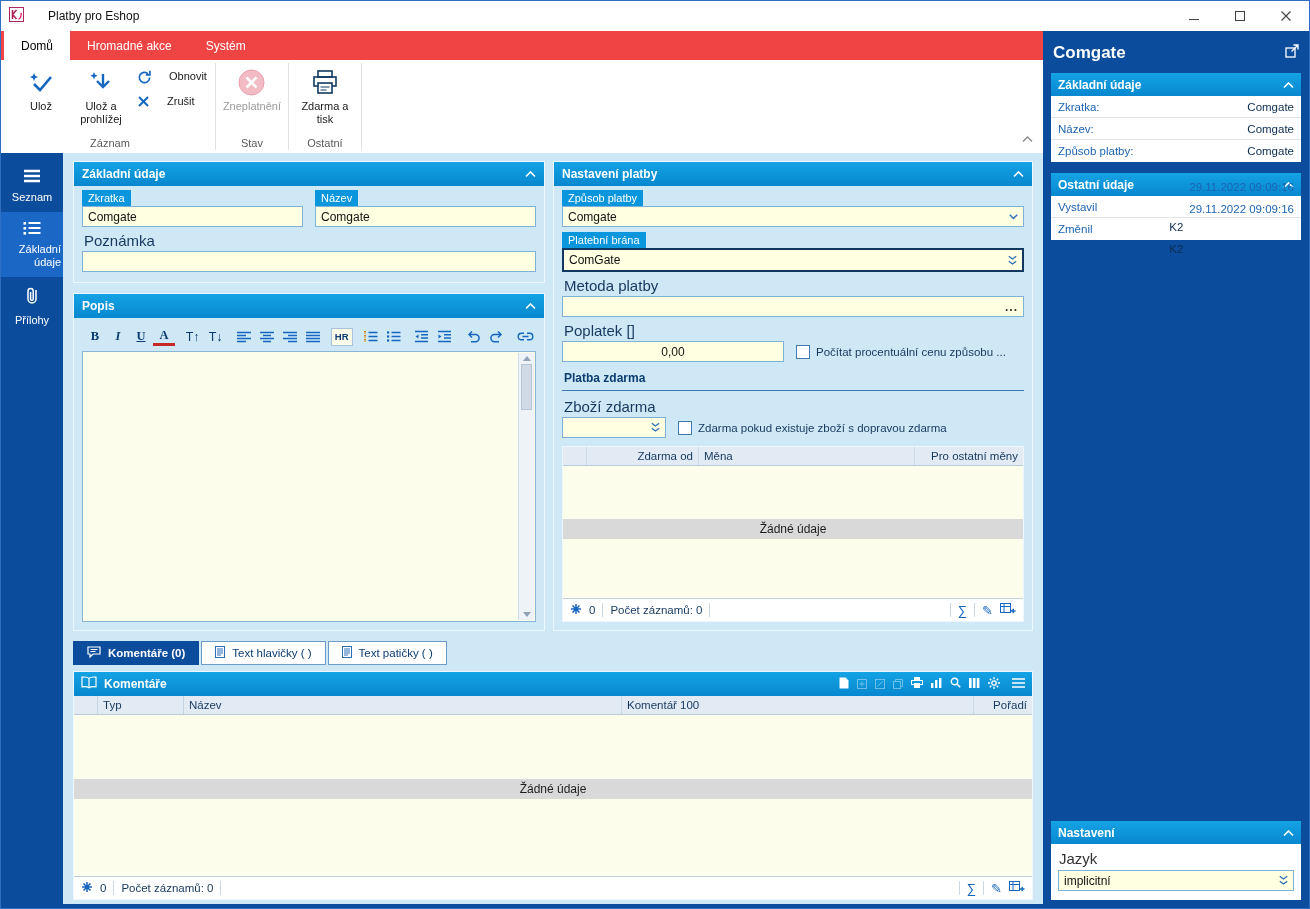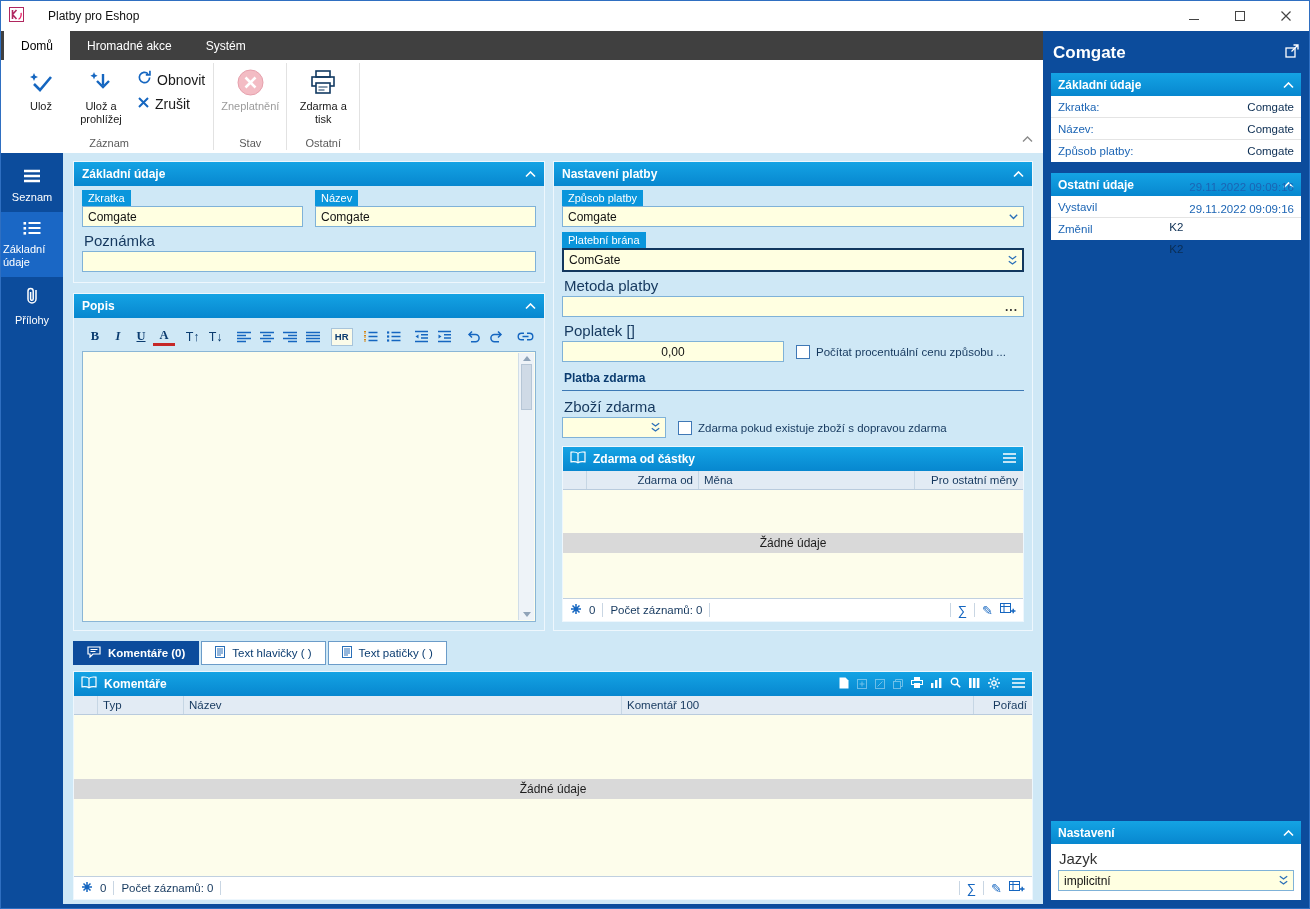--- a/index.html
+++ b/index.html
@@ -9,43 +9,43 @@
 
   
   .titlebar { flex:0 0 30px; background:#fff; display:flex; align-items:center; padding-left:8px; }
   .title-text { font-size:12px; color:#111; margin-left:24px; }
   .win-btns { margin-left:auto; display:flex; height:100%; }
   .wbtn { width:46px; display:flex; align-items:center; justify-content:center; cursor:default; }
 
   
   .below { flex:1; display:flex; min-height:0; }
   .left-part { width:1042px; display:flex; flex-direction:column; min-height:0; }
-  .tabrow { flex:0 0 29px; display:flex; background:#404040; padding-left:3px; }
+  .tabrow { flex:0 0 29px; display:flex; background:#ef4444; padding-left:3px; }
   .rtab { padding:0 17px; display:flex; align-items:center; color:#fff; font-size:12px; }
   .rtab.active { background:#fff; color:#000; }
 
   
   .ribbon { flex:0 0 93px; background:#fff; display:flex; padding-left:4px; position:relative; }
   .rgroup { display:flex; flex-direction:column; }
   .rgroup-body { flex:1; display:flex; align-items:flex-start; padding:2px 6px 0; }
   .rgroup-label { text-align:center; font-size:11px; color:#5a5a5a; padding:1px 0 4px; }
   .vline { width:1px; background:#e2e2e2; margin:3px 0; }
   .bigbtn { width:60px; display:flex; flex-direction:column; align-items:center; padding:5px 1px 2px;
             font-size:11px; color:#1a1a1a; text-align:center; line-height:1.2; }
   .bigbtn .ric { height:30px; display:flex; align-items:center; margin-bottom:3px; }
   .bigbtn.disabled { color:#9b9b9b; }
   .smallcol { display:flex; flex-direction:column; gap:8px; padding:8px 2px 0 6px; }
-  .smallbtn { display:flex; align-items:flex-end; gap:5px; font-size:14px; color:#1a1a1a; }
+  .smallbtn { display:flex; align-items:flex-start; gap:17px; font-size:11px; color:#1a1a1a; }
   .ribbon-collapse { position:absolute; right:10px; bottom:6px; }
 
   
   .content { flex:1; display:flex; min-height:0; }
   .nav { width:62px; background:#0c4c9c; display:flex; flex-direction:column; padding-top:7px; }
   .nav-item { display:flex; flex-direction:column; align-items:center; gap:5px; padding:9px 2px;
-              color:#fff; font-size:11px; text-align:left; line-height:1.15; }
+              color:#fff; font-size:11px; text-align:right; line-height:1.15; }
   .nav-item.active { background:#1a67c5; }
 
   
   .main { flex:1; background:#cfe8f6; display:flex; flex-direction:column; padding:8px 10px 4px;
           margin-bottom:4px; min-width:0; overflow:hidden; }
   .top-row { flex:0 0 470px; display:flex; gap:8px; min-height:0; }
   .col-left { width:472px; display:flex; flex-direction:column; gap:10px; }
   .col-right { flex:1; display:flex; flex-direction:column; }
 
   .panel { border:1px solid #eef7fd; display:flex; flex-direction:column; min-height:0; }
@@ -486,31 +486,20 @@
                           </svg>
                         </span>
                     </div>
                     <div class="cbrow" style="flex:1">
                       <span class="cb"></span>
                       <span class="cl">Zdarma pokud existuje zboží s dopravou zdarma</span>
                     </div>
                   </div>
 
                   <div class="grid" style="flex:1;margin-top:8px">
-                    <div class="grid-h">
-                      <span><svg width="16" height="13" viewBox="0 0 16 13">
-                            <path d="M8 2.4C6.5 1 3.8.8 1 1.2v9.6c2.8-.4 5.5-.2 7 1 1.5-1.2 4.2-1.4 7-1V1.2c-2.8-.4-5.5-.2-7 1.2z" fill="none" stroke="#fff" stroke-width="1.2"></path>
-                            <path d="M8 2.4v9.4" stroke="#fff" stroke-width="1.2"></path>
-                          </svg></span>
-                      <span>Zdarma od částky</span>
-                      <span class="sp"></span>
-                      <span><svg width="13" height="10">
-                            <path d="M0 1h13M0 5h13M0 9h13" stroke="#fff" stroke-width="1.6"></path>
-                          </svg></span>
-                    </div>
                     <div class="grid-cols">
                       <div class="gc" style="width:24px"></div>
                       <div class="gc" style="width:112px;justify-content:flex-end">Zdarma od</div>
                       <div class="gc" style="flex:1">Měna</div>
                       <div class="gc" style="width:108px;justify-content:flex-end;border-right:none">Pro ostatní měny</div>
                     </div>
                     <div class="grid-body">
                       <div class="empty-bar">Žádné údaje</div>
                     </div>
                     <div class="grid-f">

